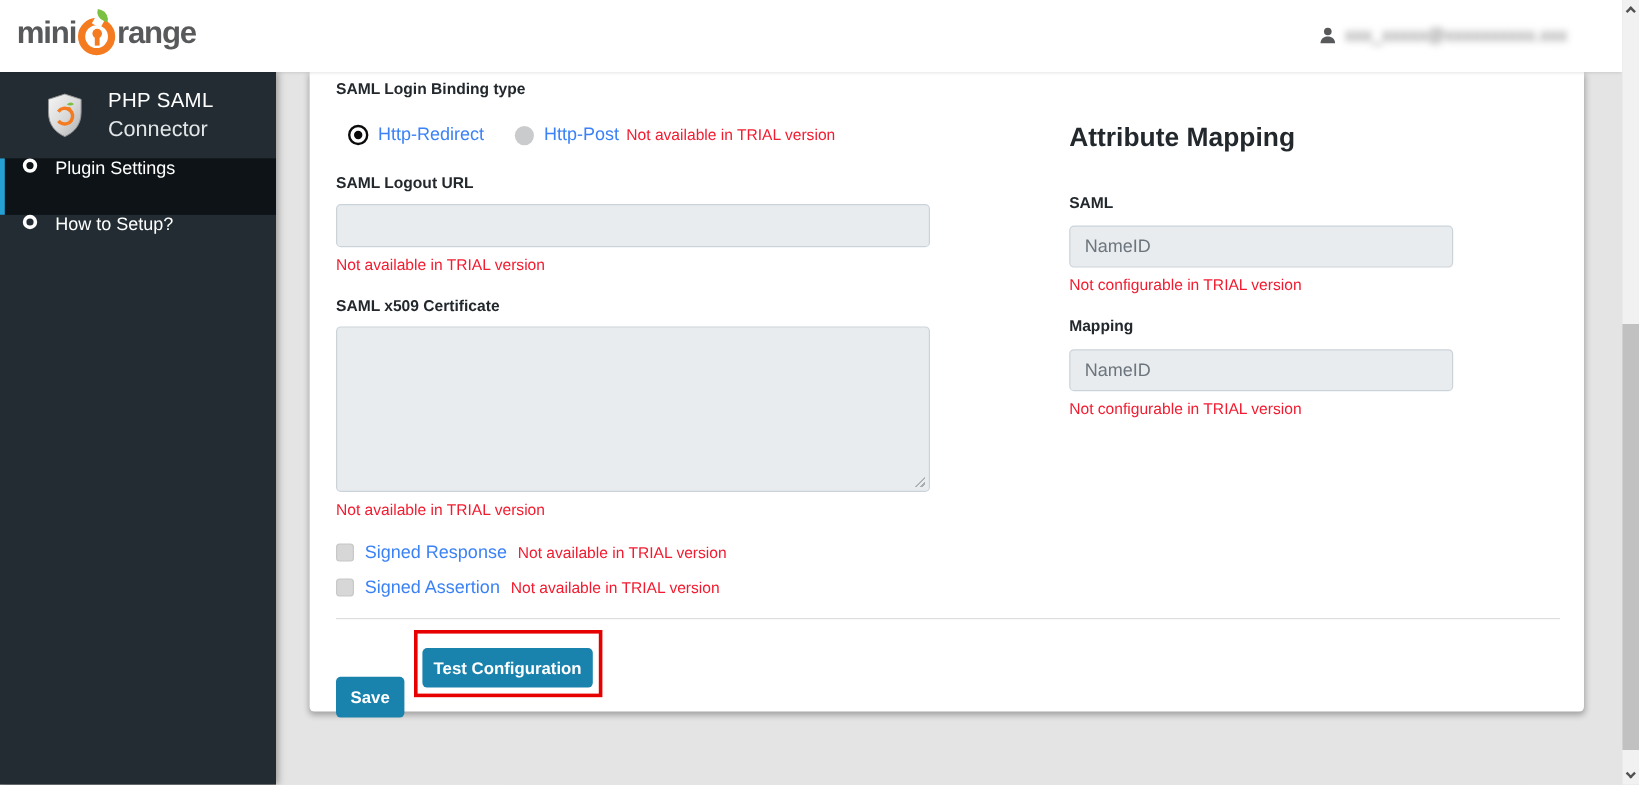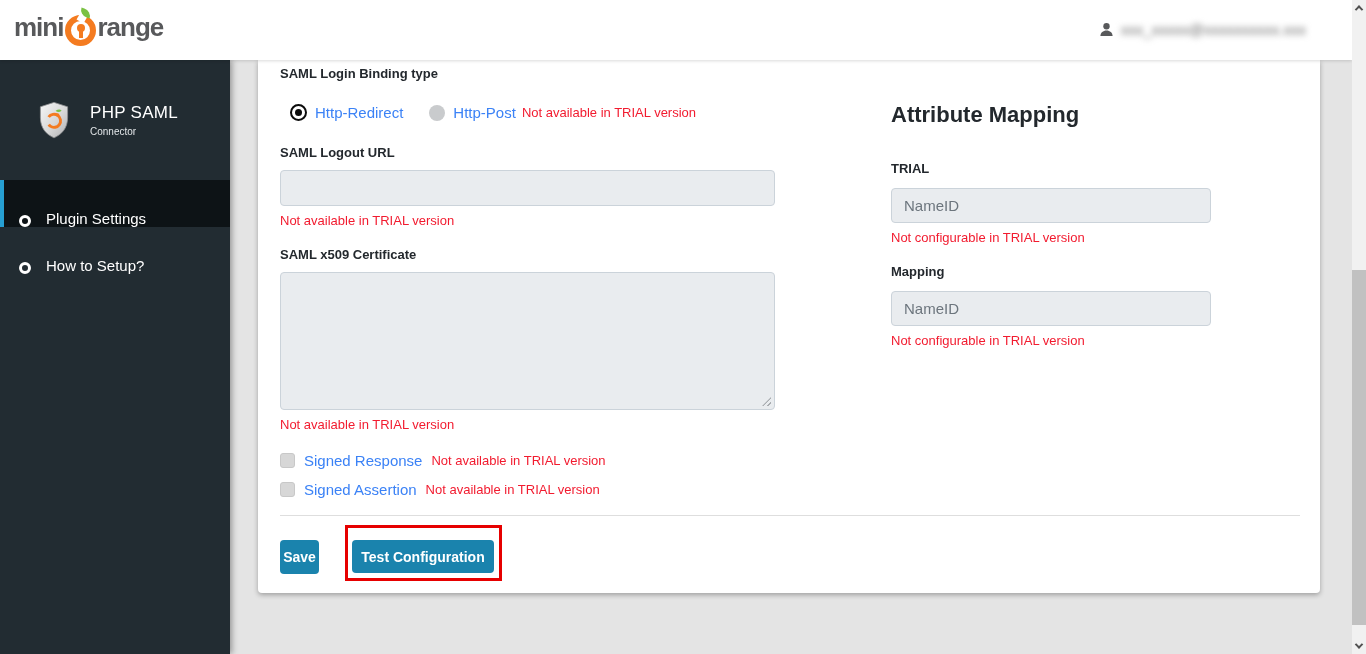--- a/index.html
+++ b/index.html
@@ -12,24 +12,24 @@
   .logo-o { position:relative; width:31px; height:31px; border:6px solid #f47b20; border-radius:50%; margin:6px 1px 0 2px; }
   .logo-o .keyhole-dot { position:absolute; left:50%; top:3px; width:8px; height:8px; margin-left:-4px; background:#f47b20; border-radius:50%; }
   .logo-o .keyhole-stem { position:absolute; left:50%; top:9px; width:4px; height:8px; margin-left:-2px; background:#f47b20; }
   .logo-o .leaf { position:absolute; top:-12px; left:9px; width:11px; height:8px; background:#7ac143; border-radius:0 9px 0 9px; transform:rotate(18deg); }
   .logo-o .gap { position:absolute; top:-7px; left:7px; width:8px; height:8px; background:#fff; transform:rotate(30deg); }
   .user { position:absolute; right:46px; top:21px; display:flex; align-items:center; gap:7px; cursor:pointer; }
   .user-email { font-size:15px; color:#6f6f6f; filter:blur(3px); user-select:none; }
 
   
   .sidebar { position:absolute; top:60px; left:0; width:230px; bottom:0; background:#222c32; z-index:5; box-shadow:2px 0 6px rgba(0,0,0,.35); }
-  .brand { height:120px; display:flex; align-items:center; padding-left:38px; gap:20px; }
+  .brand { height:72px; display:flex; align-items:center; padding-left:38px; gap:20px; }
   .brand-text .brand-title { color:#ffffff; font-size:17px; font-weight:400; letter-spacing:.3px; }
-  .brand-text .brand-sub { color:#e2e6e8; font-size:10px; margin-top:3px; }
-  .menu-item { height:47px; display:flex; align-items:flex-end; padding-left:19px; gap:15px; color:#ffffff; font-size:15px; cursor:pointer; }
+  .brand-text .brand-sub { color:#e2e6e8; font-size:18px; margin-top:3px; }
+  .menu-item { height:47px; display:flex; align-items:flex-start; padding-left:19px; gap:15px; color:#ffffff; font-size:15px; cursor:pointer; }
   .menu-item.active { background:#0d1316; border-left:4px solid #269fd2; padding-left:15px; }
   .ring-icon { width:12px; height:12px; border:3px solid #fff; border-radius:50%; flex:0 0 auto; }
 
   
   .main { position:absolute; left:230px; top:60px; right:14px; bottom:0; background:#e4e4e4; }
   .card { position:absolute; left:28px; top:0; width:1062px; height:533px; background:#fff; border-radius:0 0 4px 4px; box-shadow:0 2px 5px rgba(0,0,0,.3); }
   .lbl { position:absolute; font-size:13px; font-weight:700; color:#23282d; }
   .note { position:absolute; font-size:13px; color:#f21b2f; }
   .inline-note { font-size:13px; color:#f21b2f; }
 
@@ -43,21 +43,21 @@
   .textarea-box { position:absolute; left:22px; top:212px; width:495px; height:138px; background:#e9ecef; border:1px solid #cbd3da; border-radius:4px; }
   .resize-grip { position:absolute; right:3px; bottom:3px; width:9px; height:9px; background:repeating-linear-gradient(-45deg, transparent 0 2px, #a9adb1 2px 3.2px); clip-path:polygon(100% 0, 100% 100%, 0 100%); }
 
   .cb-row { position:absolute; display:flex; align-items:center; }
   .checkbox { width:15px; height:15px; background:#d7d7d7; border:1px solid #c8c8c8; border-radius:3px; }
   .cb-label { font-size:15px; color:#3b82f6; margin-left:9px; margin-right:9px; }
 
   .divider { position:absolute; left:22px; top:455px; width:1020px; height:1px; background:#dedede; }
 
   .btn { position:absolute; background:#1a83ad; color:#fff; border:none; border-radius:4px; font-family:"Liberation Sans", sans-serif; font-size:14px; font-weight:700; cursor:pointer; }
-  .save-btn { left:22px; top:480px; width:39px; height:34px; }
+  .save-btn { left:22px; top:504px; width:57px; height:34px; }
   .red-box { position:absolute; left:87px; top:465px; width:157px; height:56px; border:3px solid #e60000; }
   .test-btn { left:4px; top:12px; width:142px; height:33px; }
 
   .am-title { position:absolute; left:633px; top:42px; font-size:22px; font-weight:700; color:#23282d; }
 
   
   .scrollbar { position:absolute; right:0; top:0; width:14px; height:654px; background:#f1f1f1; z-index:10; }
   .sb-btn { position:absolute; left:0; width:14px; height:16px; display:flex; align-items:center; justify-content:center; cursor:pointer; }
   .sb-up { top:0; } .sb-down { bottom:0; }
   .chev { width:6px; height:6px; border:solid #515151; border-width:2px 2px 0 0; }
@@ -156,21 +156,21 @@
 
       <div class="divider"></div>
 
       <button class="btn save-btn">Save</button>
       <div class="red-box">
         <button class="btn test-btn">Test Configuration</button>
       </div>
 
       <div class="am-title">Attribute Mapping</div>
 
-      <div class="lbl" style="left:633px; top:101px;">TRIAL</div>
+      <div class="lbl" style="left:633px; top:101px;">SAML</div>
       <input class="field-input" style="left: 633px; top: 128px; width: 320px; height: 35px;" disabled="" value="NameID">
       <div class="note" style="left:633px; top:170px;">Not configurable in TRIAL version</div>
 
       <div class="lbl" style="left:633px; top:204px;">Mapping</div>
       <input class="field-input" style="left: 633px; top: 231px; width: 320px; height: 35px;" disabled="" value="NameID">
       <div class="note" style="left:633px; top:273px;">Not configurable in TRIAL version</div>
 
     </div>
   </div>
 

